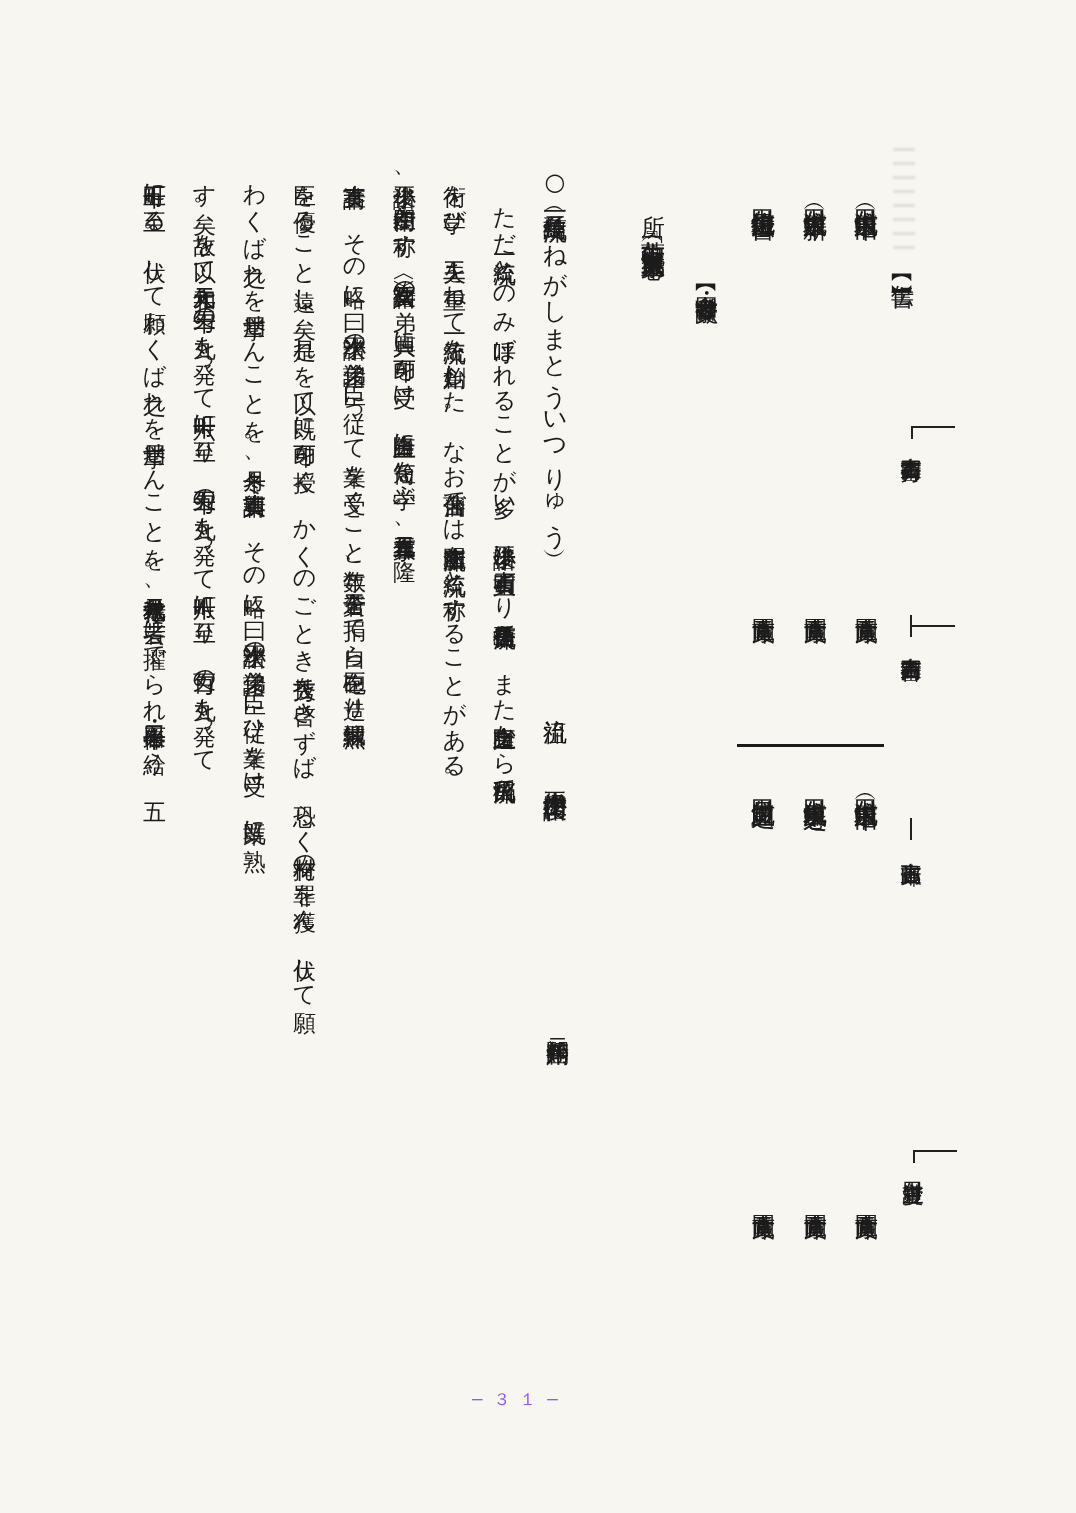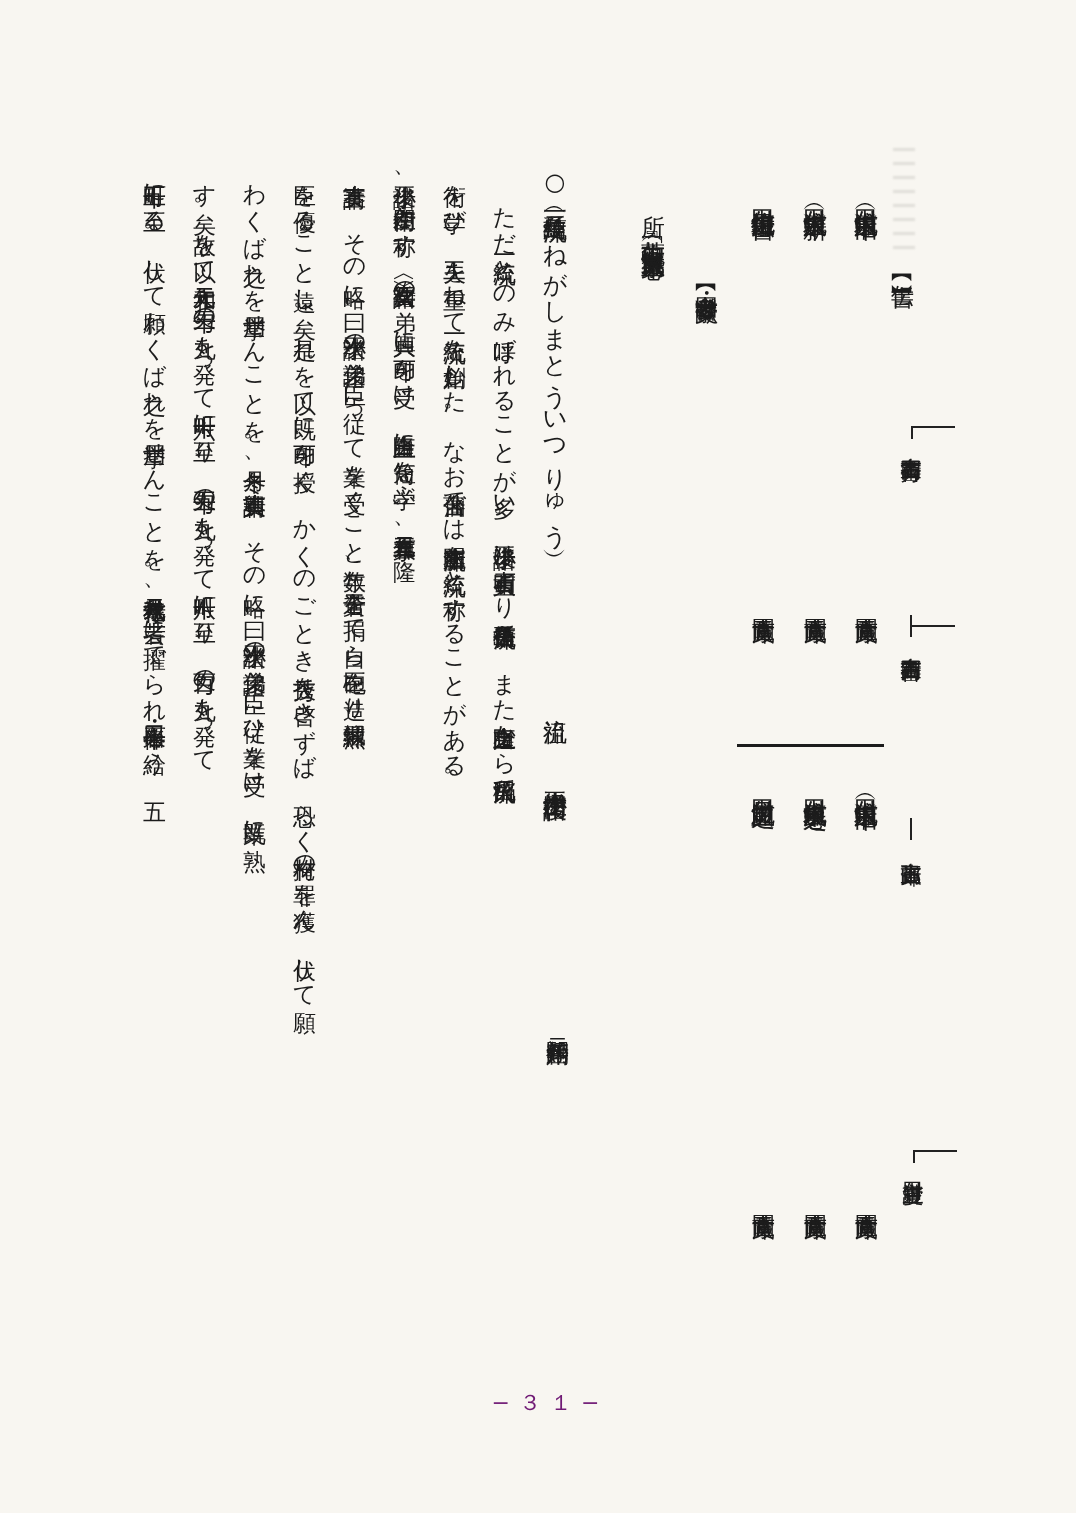--- a/index.html
+++ b/index.html
@@ -33,24 +33,24 @@
   .school-sub{font-size:24px;letter-spacing:1px;}
   .school-period{font-size:23px;letter-spacing:1px;}
   .lineage-name{font-size:21px;letter-spacing:0.5px;}
   
   .tline{position:absolute;background:#222;}
   
   .rule{position:absolute;background:#1c1c1c;}
   
   .pagenum{
     position:absolute;
-    font-size:22px;
+    font-size:17px;
     letter-spacing:9px;
-    color:#701a75;
-    text-align:center;
+    color:#8b5cf6;
+    text-align:left;
   }
   
   .artifact{
     position:absolute;
     left:893px;top:148px;width:22px;height:110px;
     background:
       repeating-linear-gradient(180deg,
         rgba(120,118,112,0.18) 0 3px,
         rgba(248,246,241,0) 3px 14px);
     filter:blur(1px);

